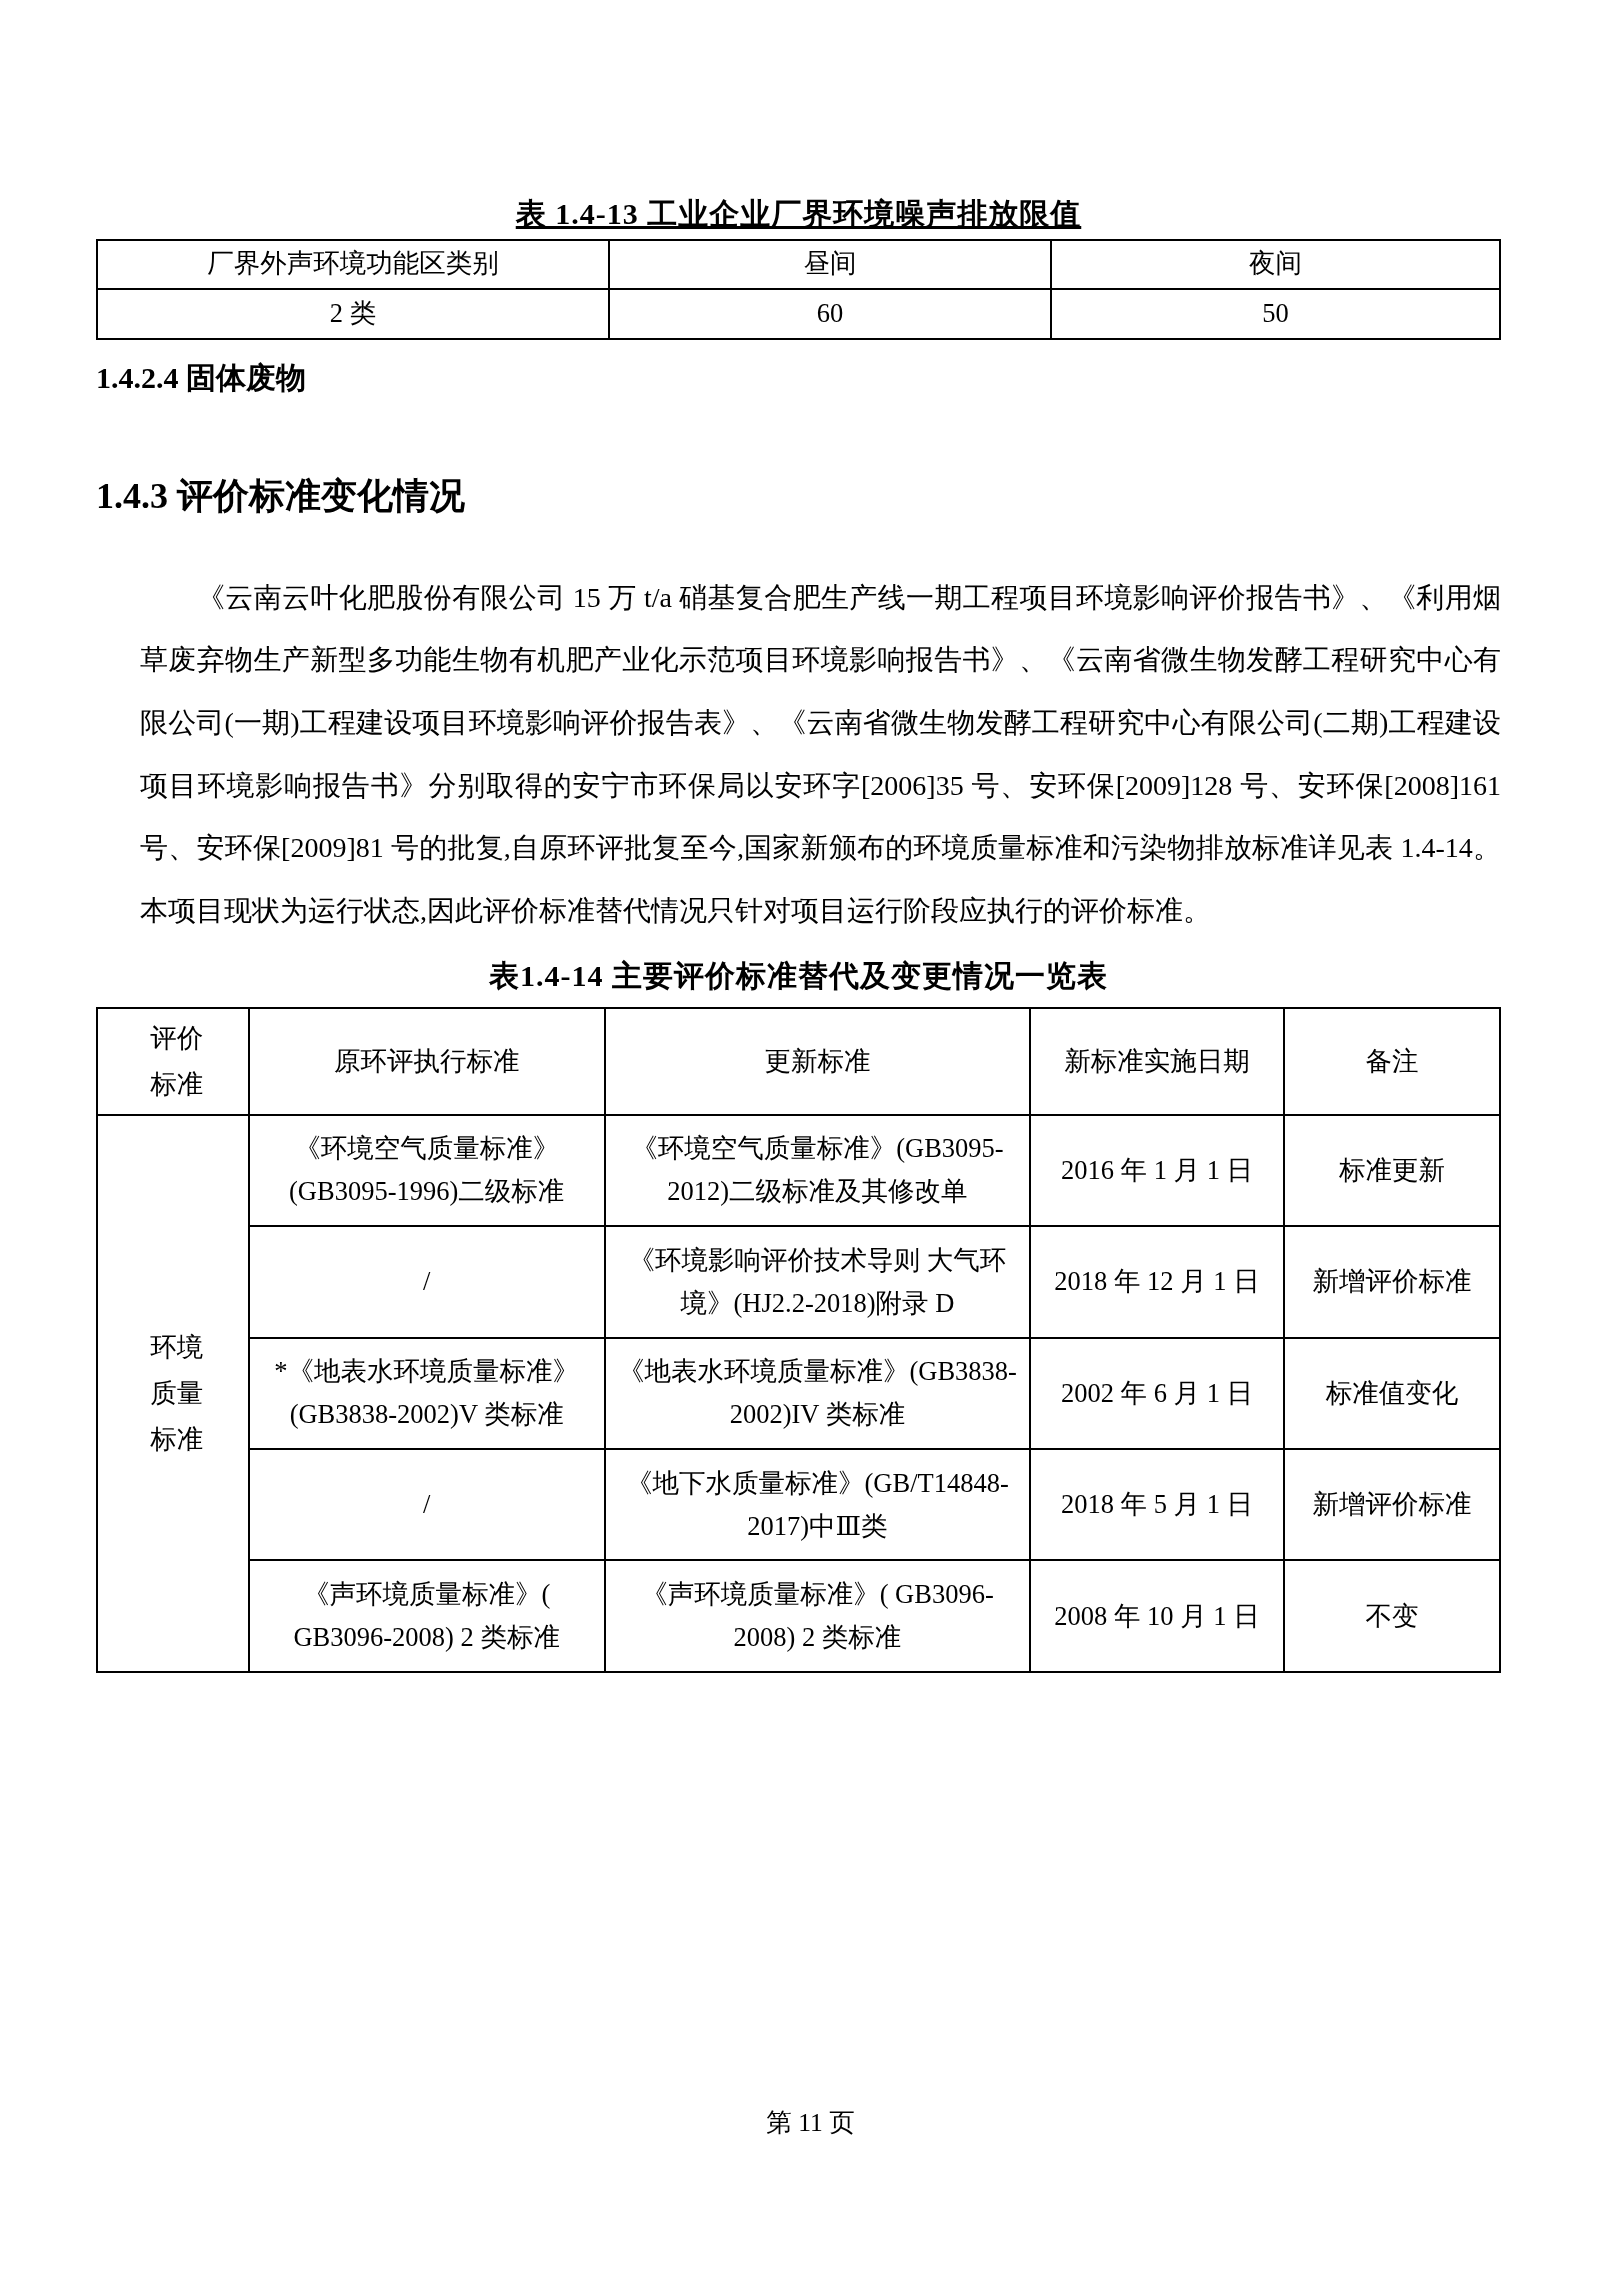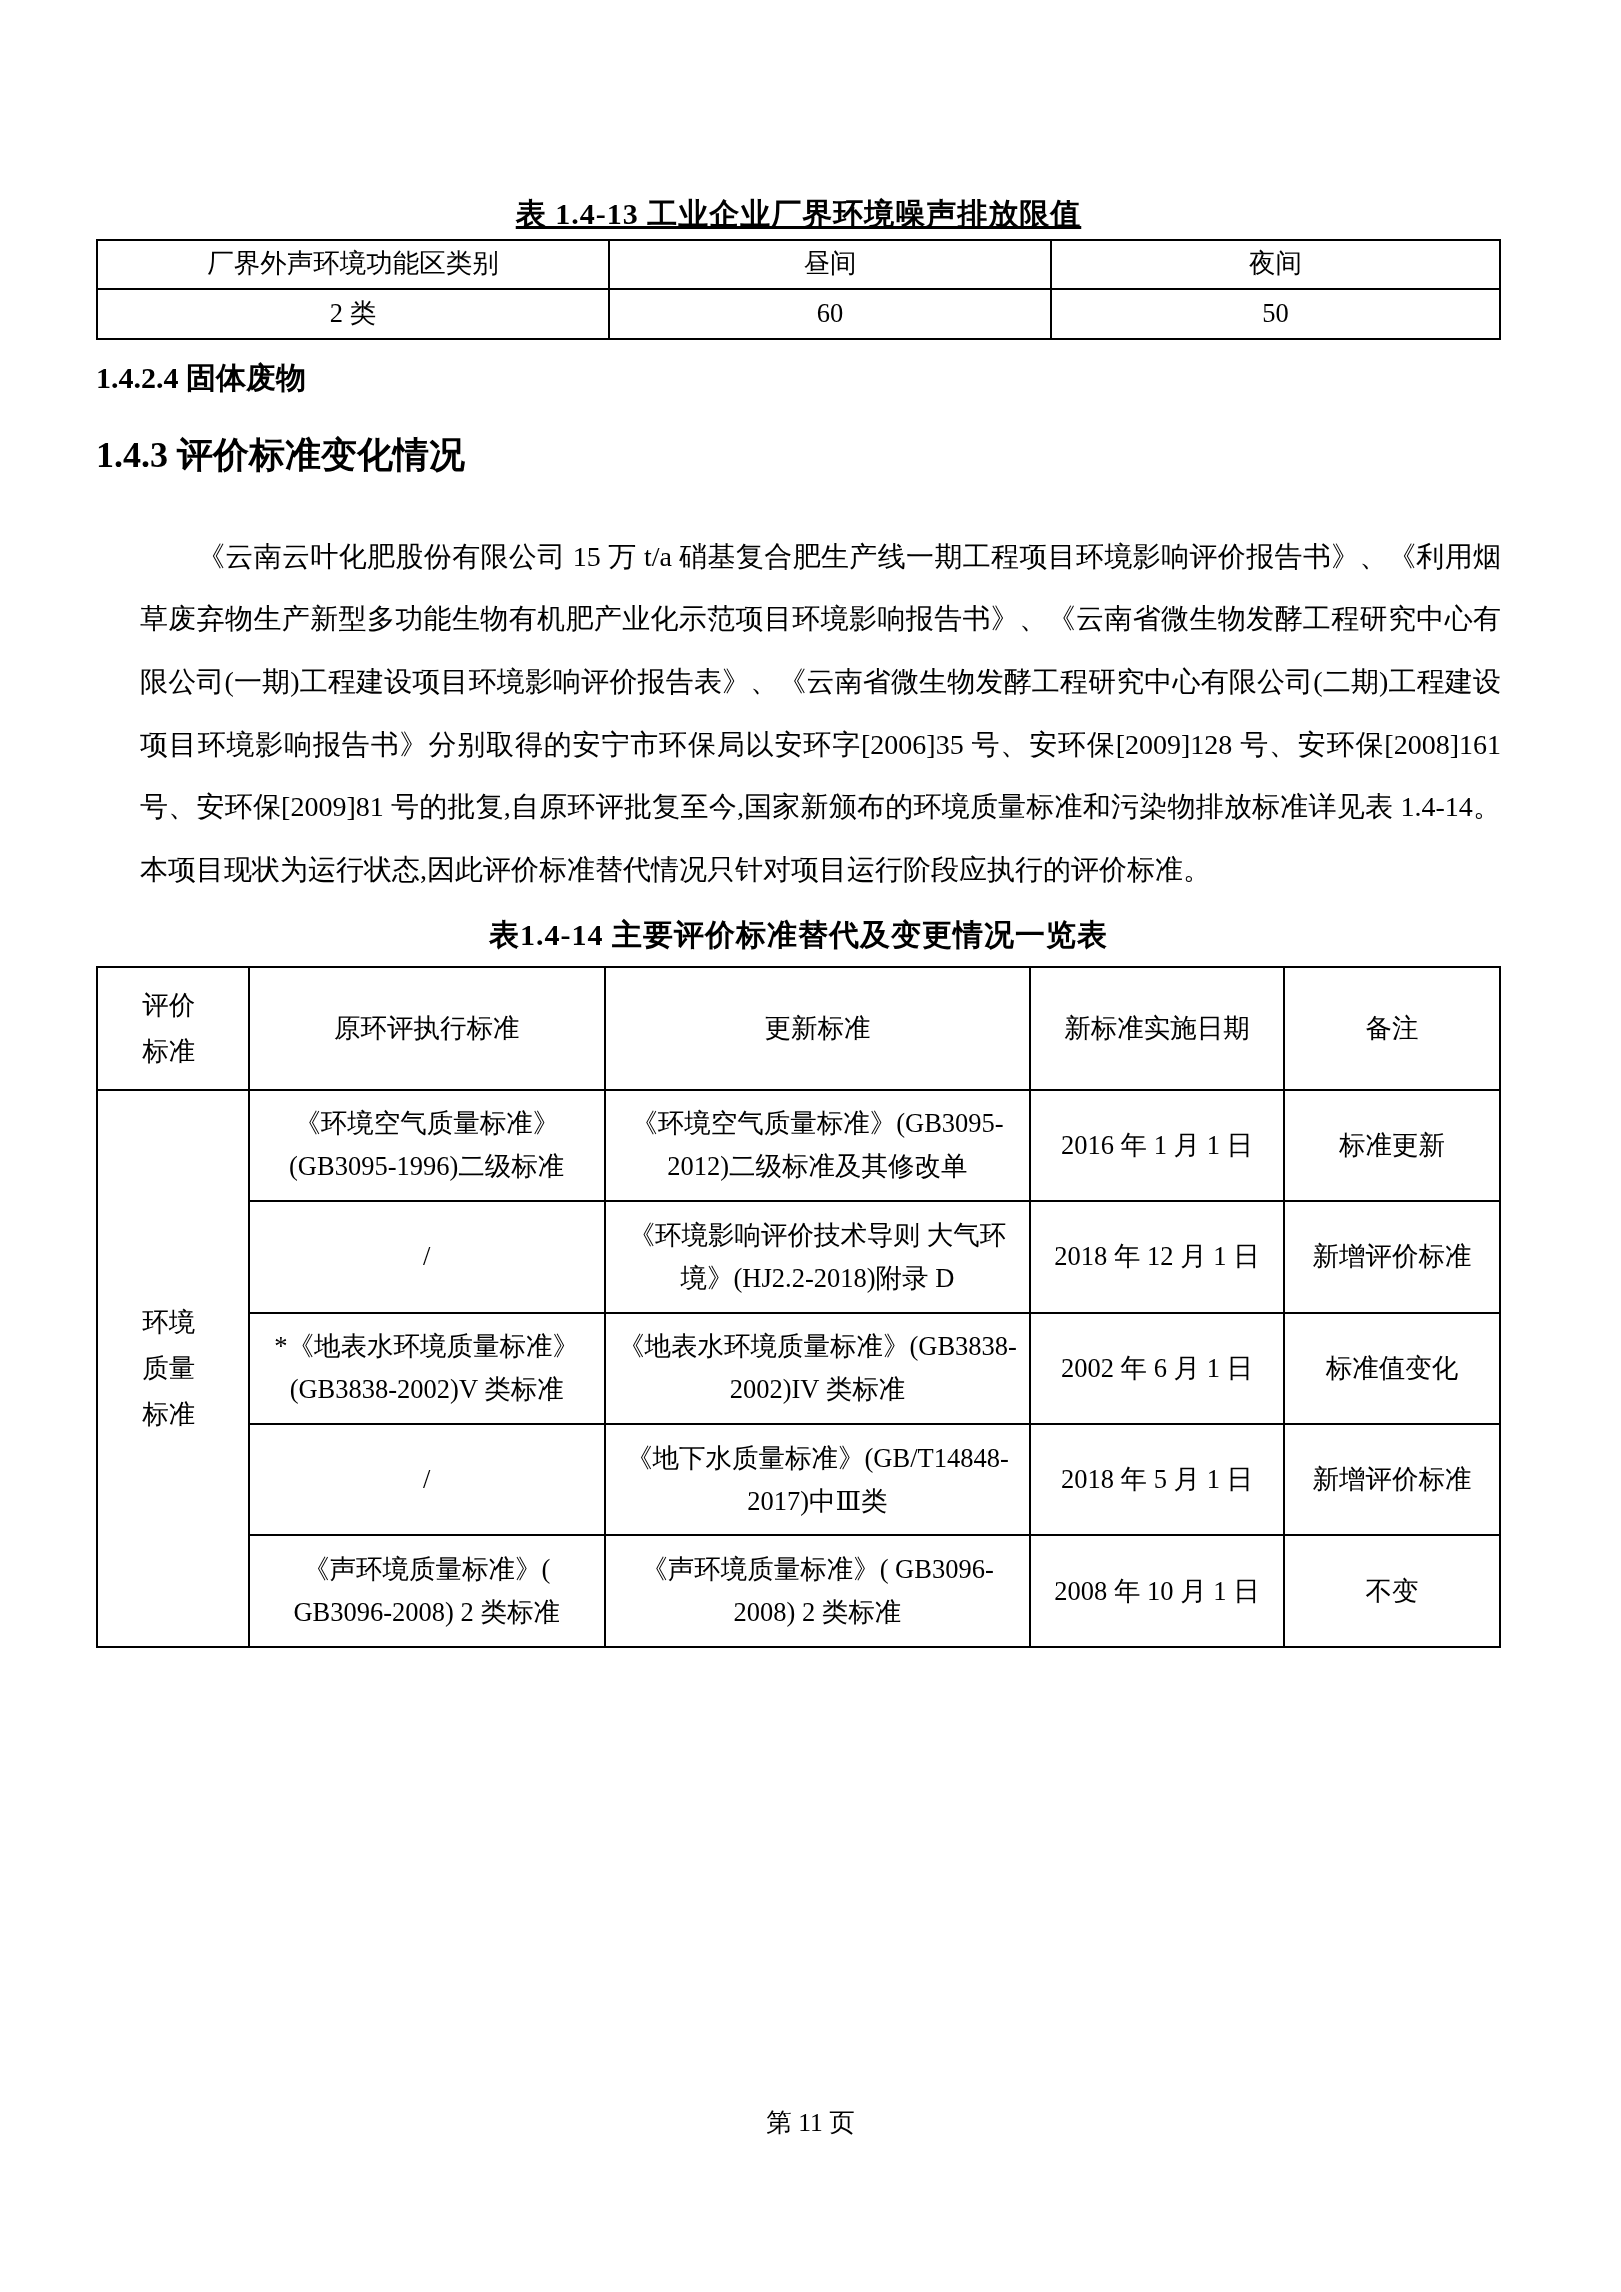--- a/index.html
+++ b/index.html
@@ -47,38 +47,38 @@
 
   .std-table col.c1 { width: 10.8%; }
   .std-table col.c2 { width: 25.4%; }
   .std-table col.c3 { width: 30.3%; }
   .std-table col.c4 { width: 18.1%; }
   .std-table col.c5 { width: 15.4%; }
   .std-table td { padding: 11.8px 7.8px; line-height: 1.62; }
   .std-table .hdr td { height: 86px; padding: 5.9px 7.8px; }
   .vlabel {
     width: 2.3em;
-    margin: 8px auto;
+    margin: 0 auto;
     line-height: 1.75;
-    text-align: left;
+    text-align: right;
     word-break: break-all;
   }
 
   .sec-heading {
     font-weight: bold;
     margin: 0;
   }
   .sec-heading.sub {
     font-size: 30px;
     margin-top: 17.6px;
     line-height: 1.4;
   }
   .sec-heading.main {
     font-size: 36px;
-    margin-top: 31px;
+    margin-top: 72px;
     line-height: 1.4;
     font-family: Liberation Serif, serif;
   }
   .para {
     font-size: 28px;
     line-height: 2.24;
     text-align: justify;
     text-indent: 57px;
     margin: 0;
   }

